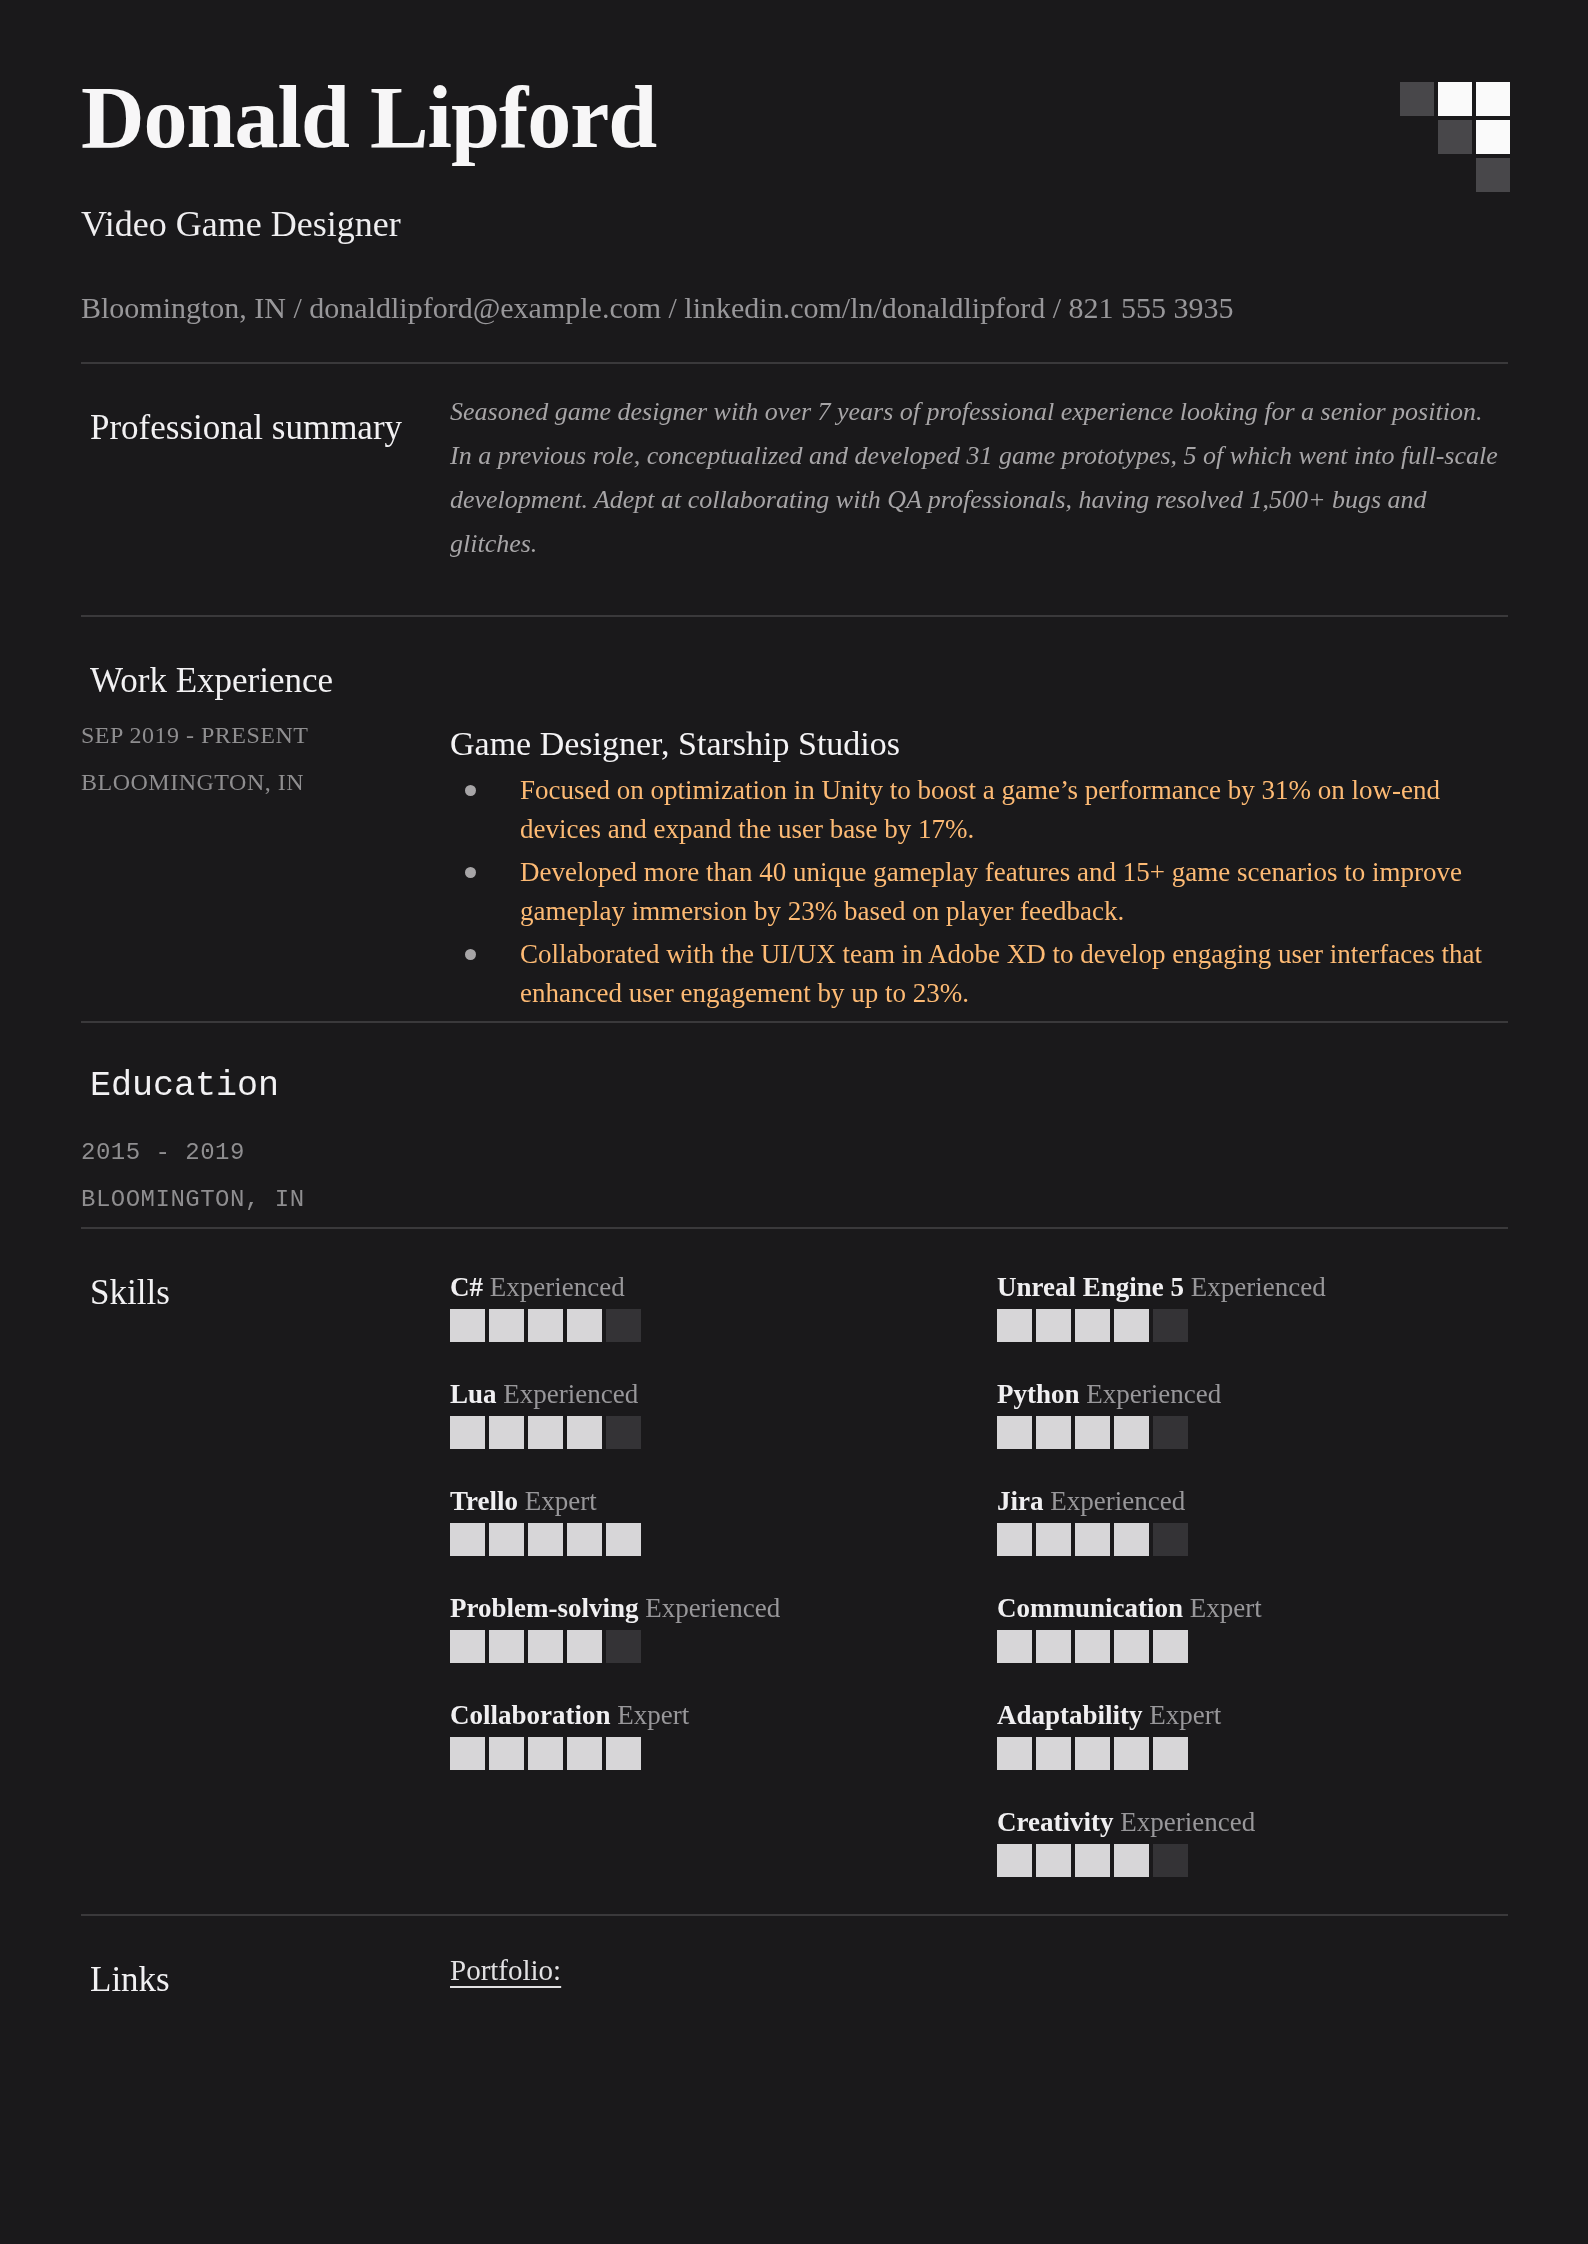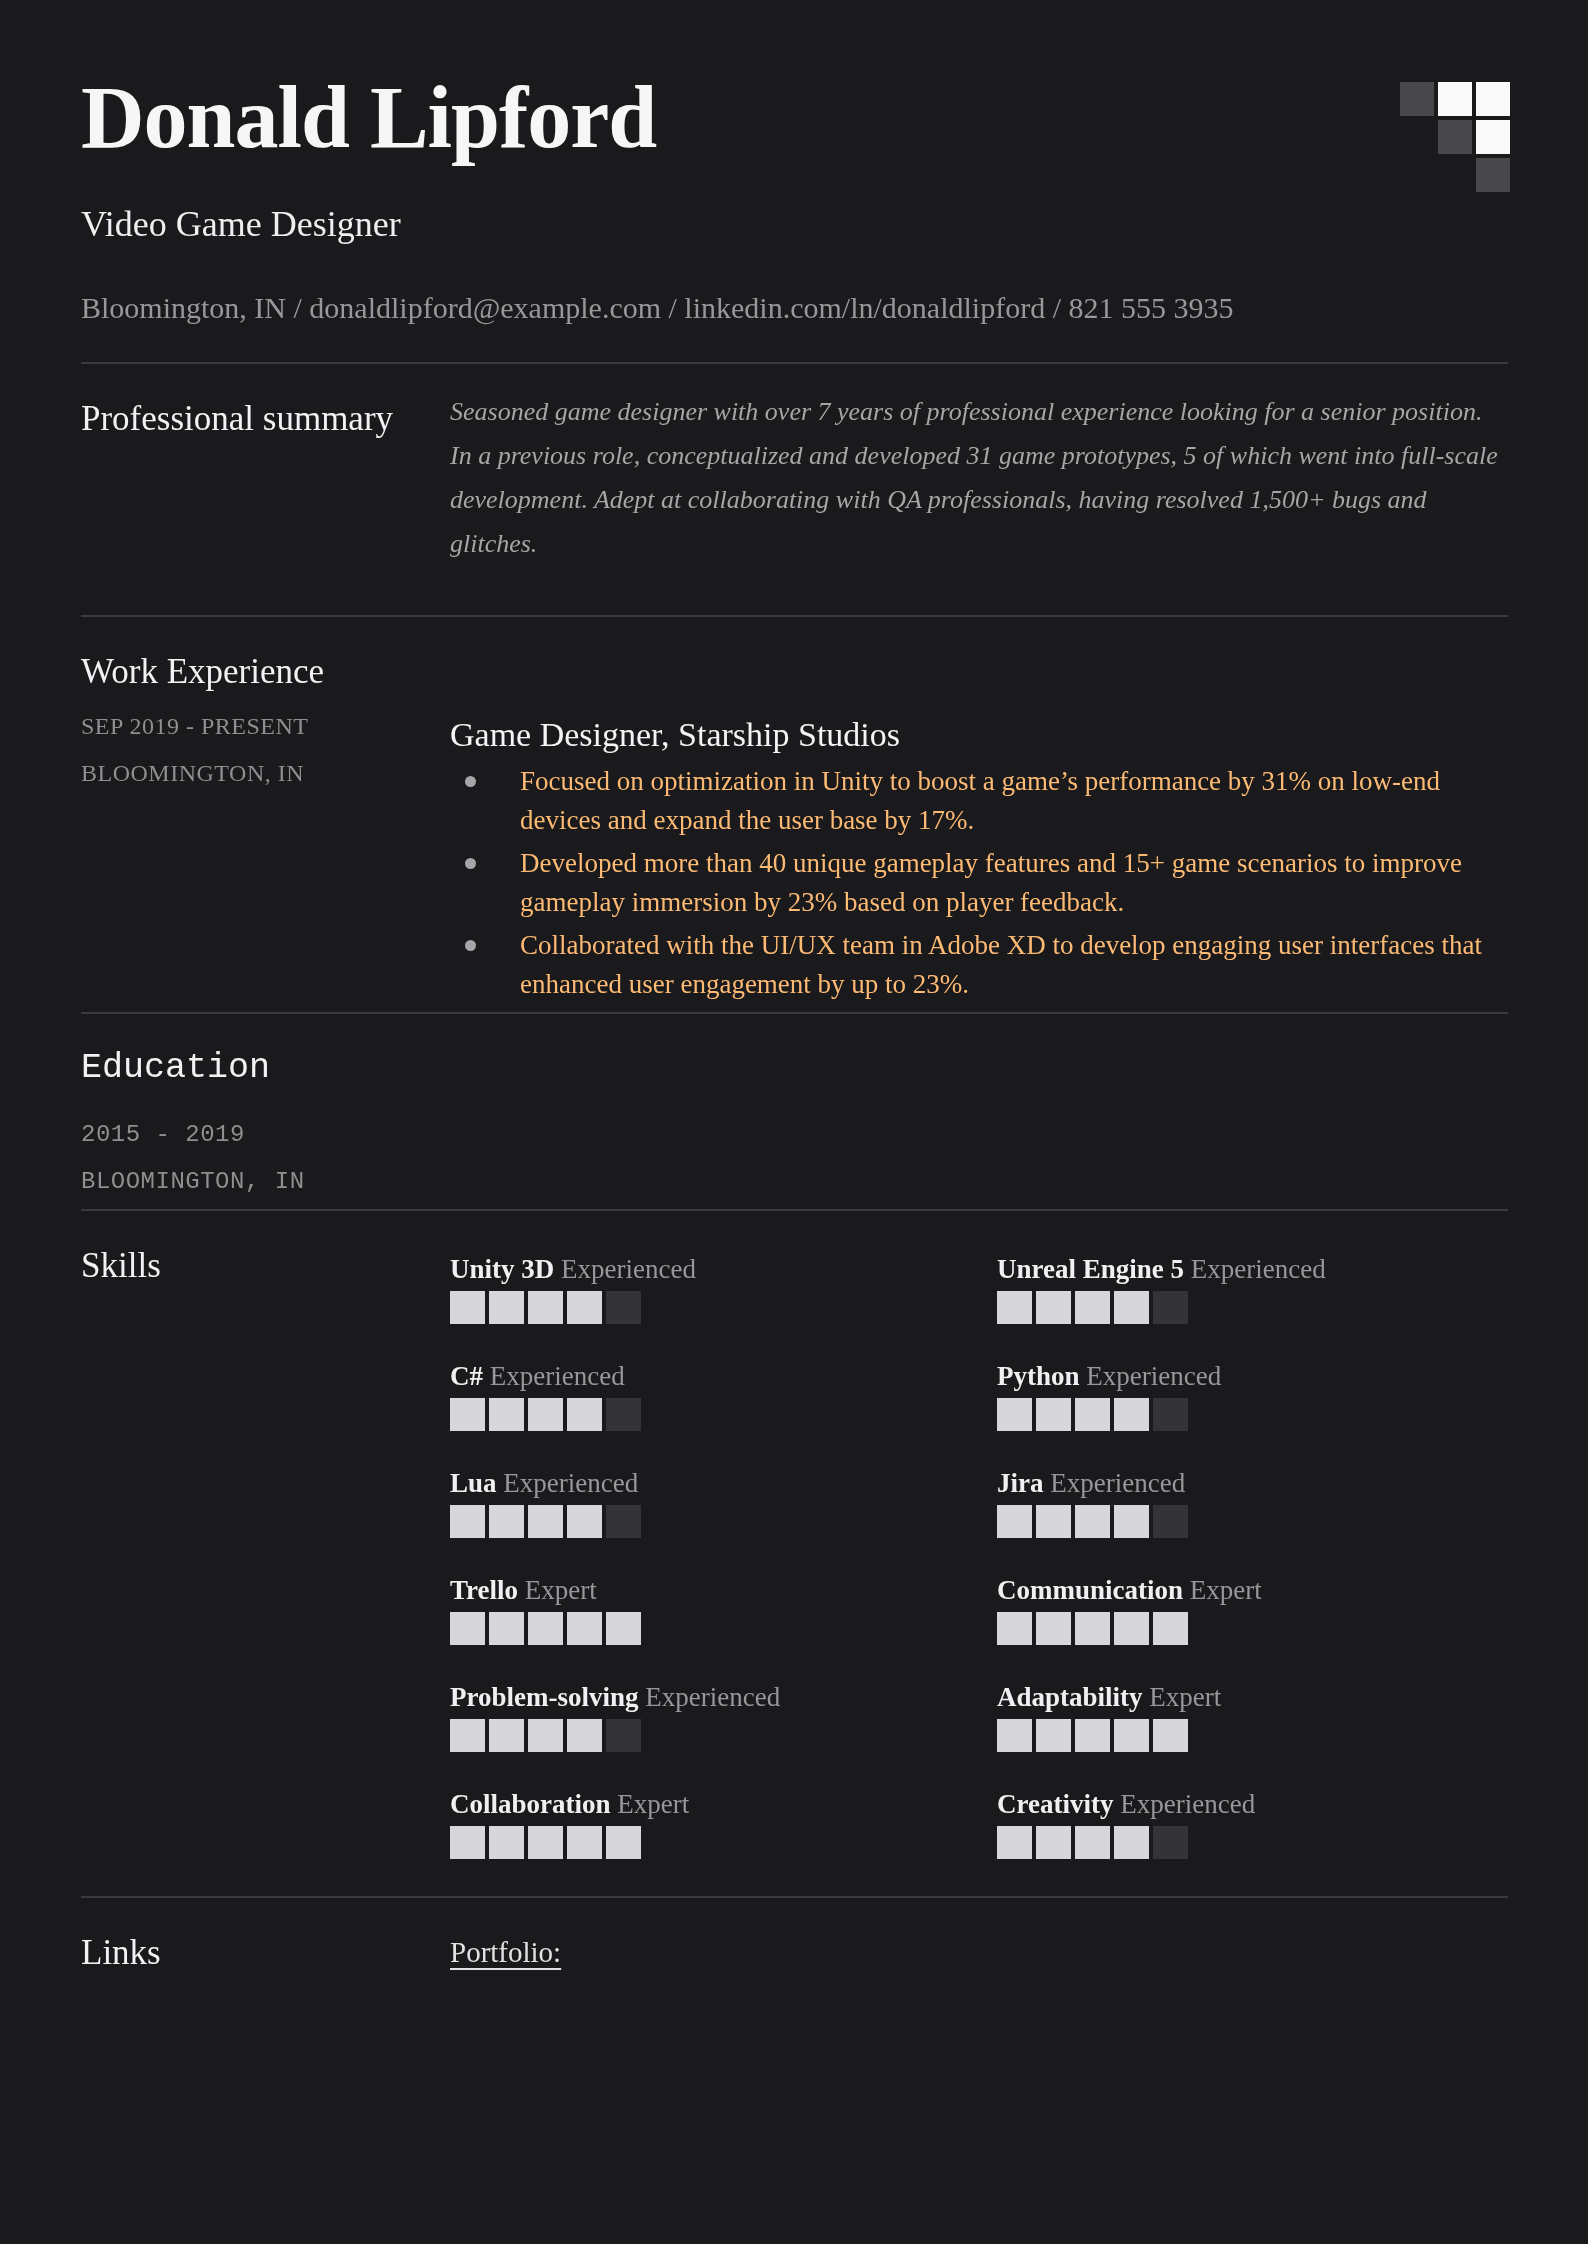--- a/index.html
+++ b/index.html
@@ -20,21 +20,21 @@
   .logo{position:absolute;top:82px;right:78px;display:grid;grid-template-columns:repeat(3,34px);grid-auto-rows:34px;gap:4px;}
   .logo .cell{width:34px;height:34px;}
   .logo .cell.gray{background:#48474a;}
   .logo .cell.white{background:#fafafa;}
 
   .divider{border-top:2px solid #3a393b;height:0;margin-top:36px;}
   section + .divider{margin-top:0;}
 
   section{padding:26px 0 50px 0;}
   .grid{display:grid;grid-template-columns:369px 1fr;}
-  h2{margin:0;font-size:35px;line-height:57px;font-weight:400;color:#f2f1f3;}
+  h2{margin:9px;font-size:35px;line-height:57px;font-weight:400;color:#f2f1f3;}
 
   
   .summary-text{margin:0;font-size:26px;line-height:44px;font-style:italic;color:#a7a5a7;}
   .summary-sec{padding-bottom:49px;}
 
   
   .work-sec{padding-bottom:4px;}
   .work-sec .row{margin-top:14px;}
   .meta-line{font-size:24px;line-height:24px;color:#8f8e90;letter-spacing:0.5px;}
   .meta-line + .meta-line{margin-top:23px;}
@@ -128,30 +128,20 @@
     </div>
   </section>
 
   <div class="divider"></div>
 
   <section class="grid skills-sec">
     <h2>Skills</h2>
     <div class="skills-grid" id="skills">
         <div class="skill-col">
           <div>
-            <div class="skill-label"><span class="skill-name">Unity 3D</span><span class="skill-level"> Experienced</span></div>
-            <div class="skill-bar">
-              <div class="sq on"></div>
-              <div class="sq on"></div>
-              <div class="sq on"></div>
-              <div class="sq on"></div>
-              <div class="sq off"></div>
-            </div>
-          </div>
-          <div>
             <div class="skill-label"><span class="skill-name">C#</span><span class="skill-level"> Experienced</span></div>
             <div class="skill-bar">
               <div class="sq on"></div>
               <div class="sq on"></div>
               <div class="sq on"></div>
               <div class="sq on"></div>
               <div class="sq off"></div>
             </div>
           </div>
           <div>

